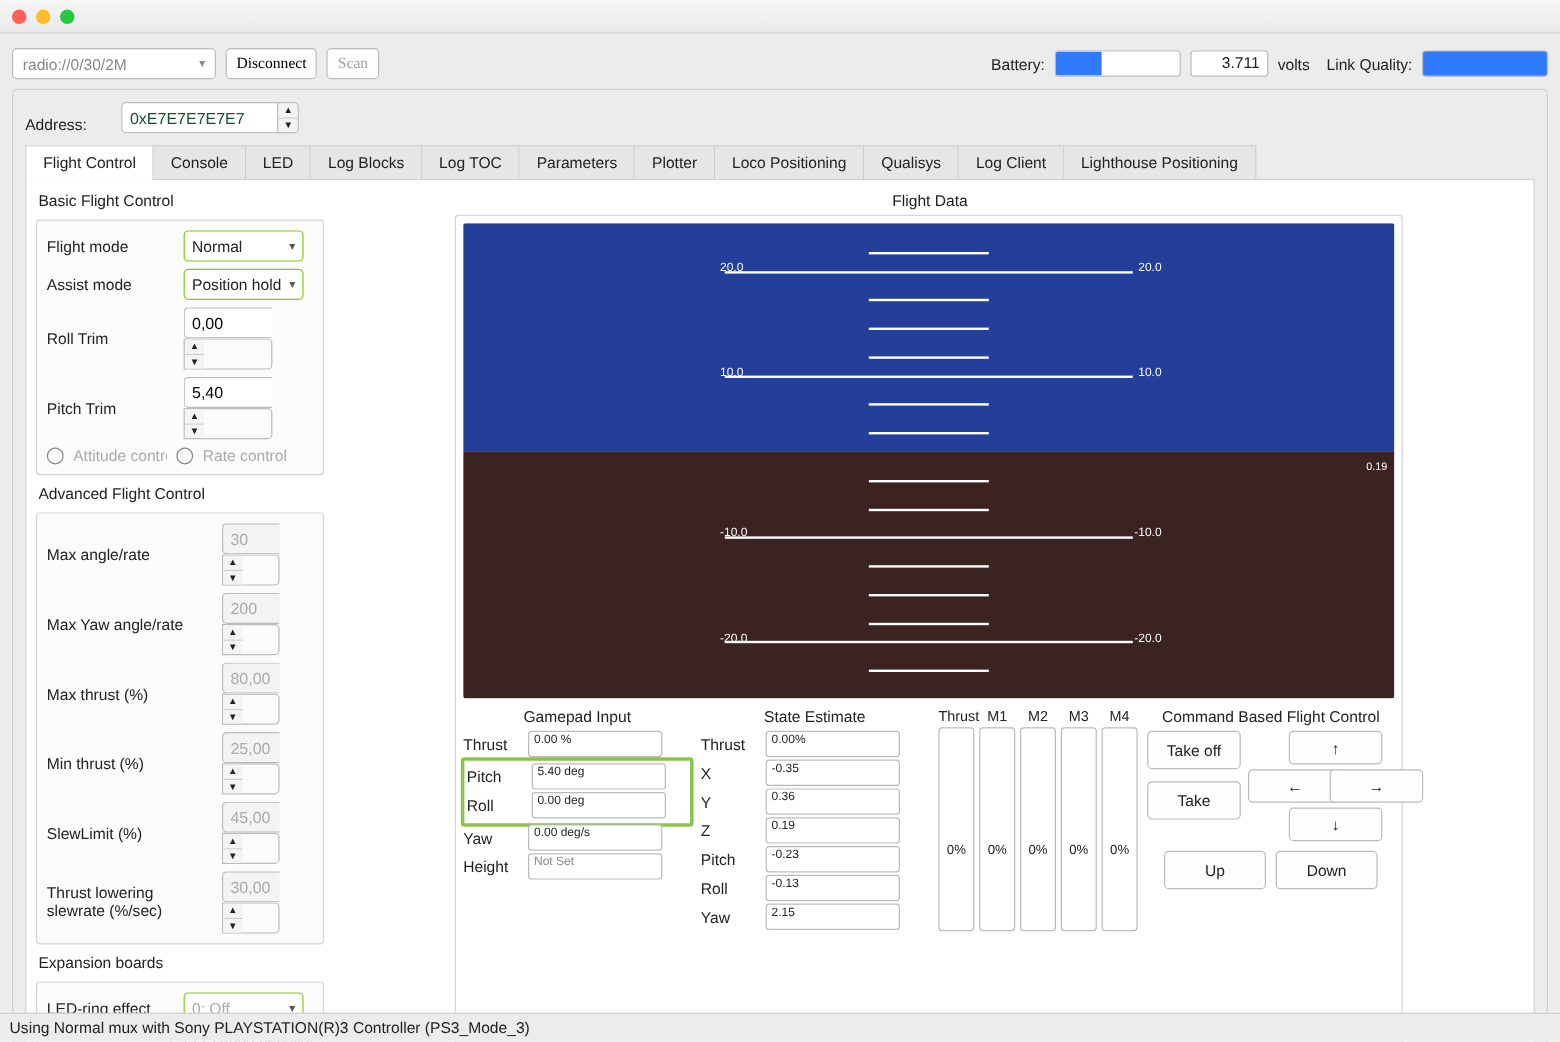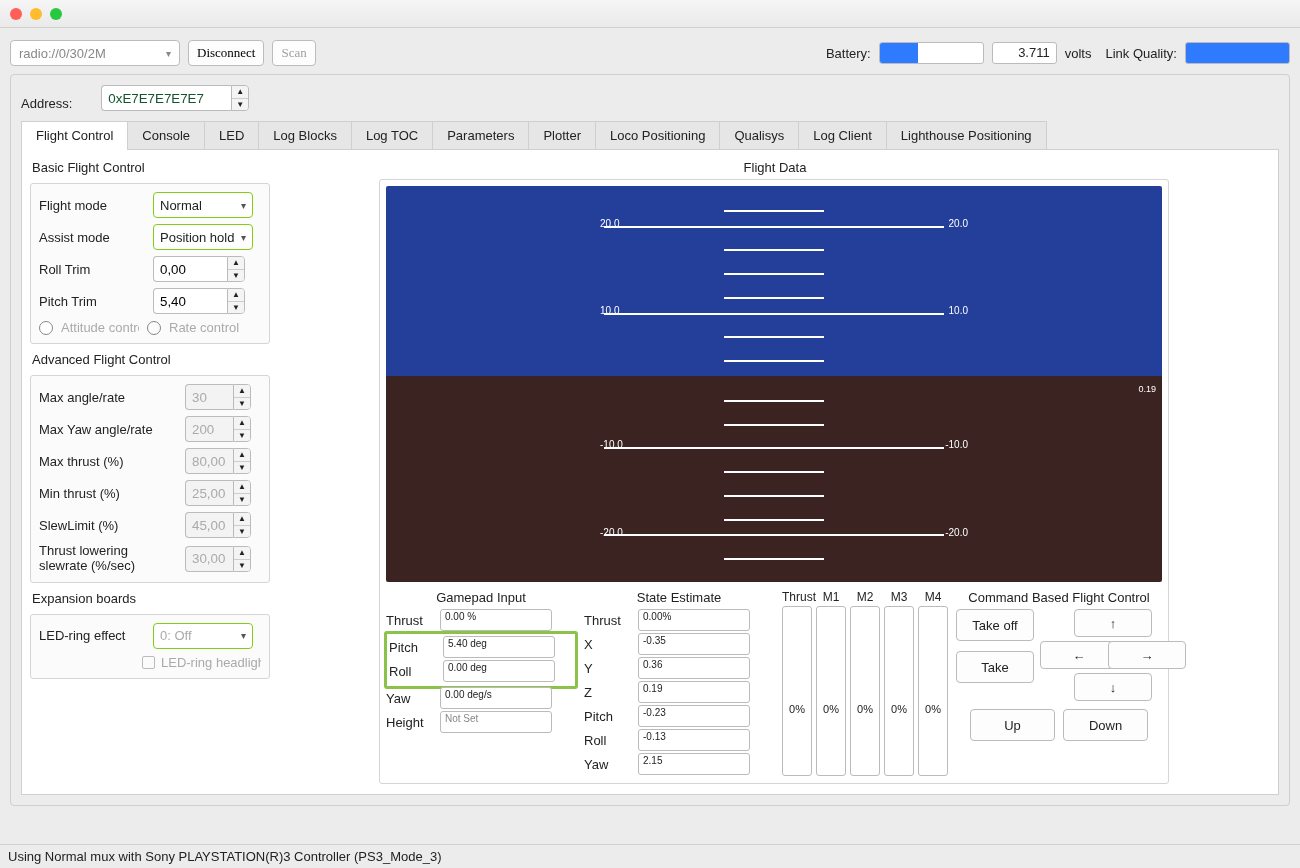--- a/index.html
+++ b/index.html
@@ -62,21 +62,21 @@
   .tab.active::after{content:"";position:absolute;left:0;right:0;bottom:-1px;height:1px;background:#fff;}
   .tabs-body { background:#fff; border:1px solid #cfcfcf; border-top:none; padding:8px 8px 10px; display:flex; gap:8px;}
   .left-col { width:240px; display:flex; flex-direction:column; gap:6px;}
   .group-title { font-size:13px; margin:2px 0 2px 2px;}
   .group-box { border:1px solid #d5d5d5; border-radius:3px; padding:8px; background:#fbfbfb;}
   .row { display:flex; align-items:center; gap:6px; margin-bottom:6px;}
   .row:last-child{margin-bottom:0;}
   .row .lbl { width:108px; }
   .sel { width:100px; height:26px; border:1px solid #84cc16; border-radius:4px; background:#fff; display:flex; align-items:center; justify-content:space-between; padding:0 6px;}
   .sel .chev{font-size:10px;color:#555;}
-  .num { display:flex; }
+  .num { display:flex;flex-direction:column; }
   .num input { width:74px; height:26px; border:1px solid #bbb; border-right:none; border-radius:4px 0 0 4px; padding:0 6px;}
   .num .sbtns { display:flex; flex-direction:column; border:1px solid #bbb; border-radius:0 4px 4px 0; overflow:hidden; height:26px;}
   .num .sbtns div{width:16px;height:13px;font-size:8px;text-align:center;line-height:12px;background:#f4f4f4;border-bottom:1px solid #ccc;}
   .num .sbtns div:last-child{border-bottom:none;}
   .num.disabled input { color:#aaa; background:#f3f3f3;}
   .radiorow { display:flex; align-items:center; gap:8px; color:#aaa;}
   .radio { width:14px;height:14px;border:1px solid #888;border-radius:50%;display:inline-flex;align-items:center;justify-content:center;}
   .radio.sel::after{content:"";width:6px;height:6px;background:#555;border-radius:50%;}
   .cbx { width:13px;height:13px;border:1px solid #bbb;border-radius:2px;display:inline-block;}
   .right-col { flex:1; display:flex; flex-direction:column;align-items:center;}

